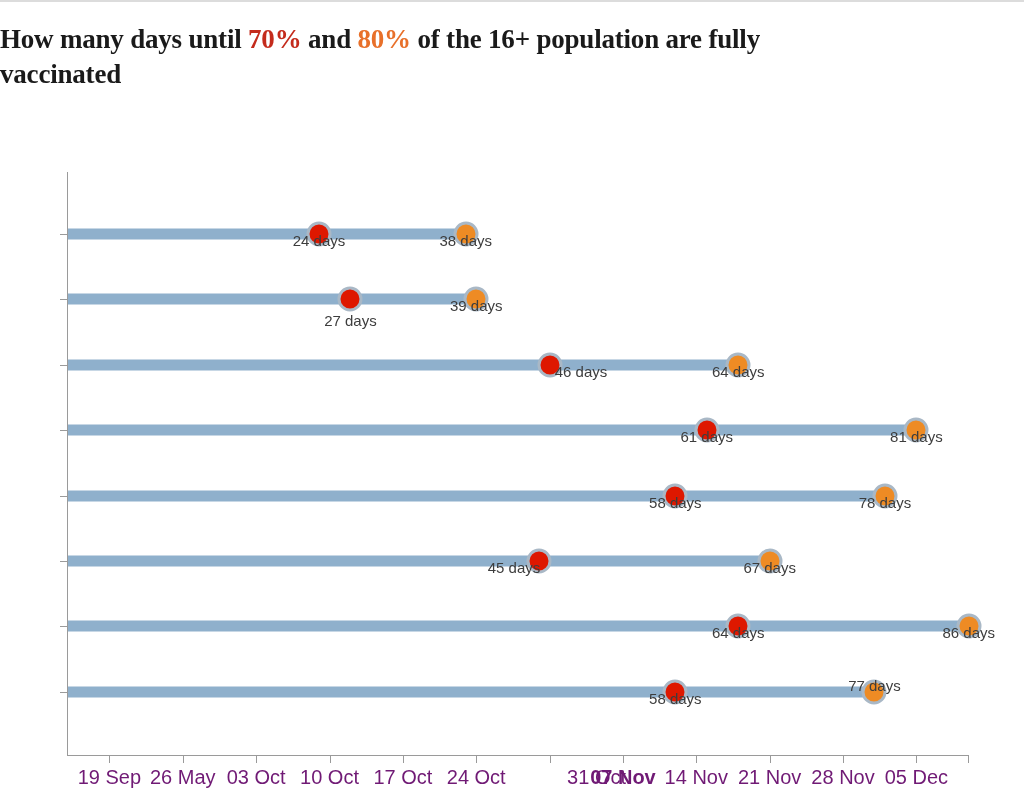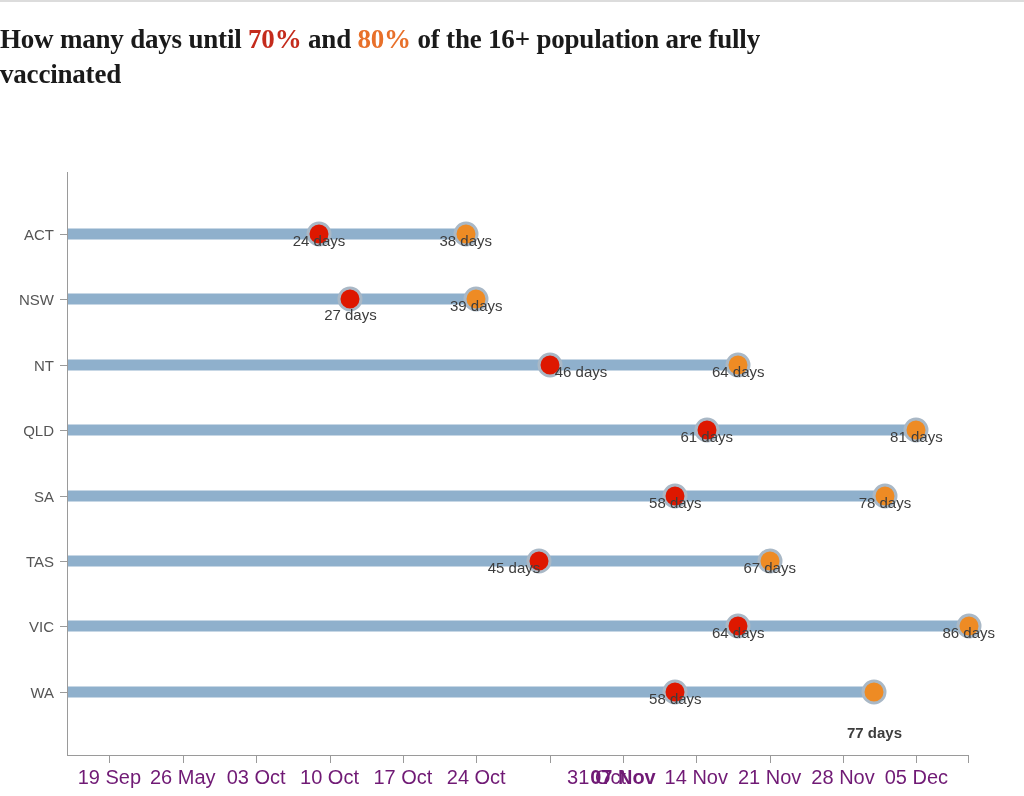--- a/index.html
+++ b/index.html
@@ -141,30 +141,20 @@
 
 <div class="top-rule"></div>
 
 <div class="header">
   <h1 class="title"><span>How many days until </span><span class="hl-70">70%</span><span> and </span><span class="hl-80">80%</span><span> of the 16+ population are fully vaccinated</span></h1>
 </div>
 
 <div class="plot">
   <div class="axis-y-line"></div>
   <div class="axis-x-line"></div>
-  <div class="ylabels" id="ylabels">
-      <div class="ytick-label" style="top: 234px;">ACT</div>
-      <div class="ytick-label" style="top: 299.4px;">NSW</div>
-      <div class="ytick-label" style="top: 364.8px;">NT</div>
-      <div class="ytick-label" style="top: 430.2px;">QLD</div>
-      <div class="ytick-label" style="top: 495.6px;">SA</div>
-      <div class="ytick-label" style="top: 561px;">TAS</div>
-      <div class="ytick-label" style="top: 626.4px;">VIC</div>
-      <div class="ytick-label" style="top: 691.8px;">WA</div>
-    </div>
   <div id="yticks">
       <div class="ytick-mark" style="top: 234px;"></div>
       <div class="ytick-mark" style="top: 299.4px;"></div>
       <div class="ytick-mark" style="top: 364.8px;"></div>
       <div class="ytick-mark" style="top: 430.2px;"></div>
       <div class="ytick-mark" style="top: 495.6px;"></div>
       <div class="ytick-mark" style="top: 561px;"></div>
       <div class="ytick-mark" style="top: 626.4px;"></div>
       <div class="ytick-mark" style="top: 691.8px;"></div>
     </div>
@@ -196,21 +186,21 @@
       <div class="xtick-mark" style="left: 968px;"></div>
     </div>
   <div id="rows">
       <div class="row-bar" style="left: 67.5px; width: 398.24px; top: 234px; background: rgb(143, 176, 204);"></div>
       <div class="marker m70" style="left: 319.02px; top: 234px;"></div>
       <div class="marker-label" style="left: 319.02px; top: 217px;">24 days</div>
       <div class="marker m80" style="left: 465.74px; top: 234px;"></div>
       <div class="marker-label" style="left: 465.74px; top: 217px;">38 days</div>
       <div class="row-bar" style="left: 67.5px; width: 408.72px; top: 299.4px; background: rgb(143, 176, 204);"></div>
       <div class="marker m70" style="left: 350.46px; top: 299.4px;"></div>
-      <div class="marker-label" style="left: 350.46px; top: 291px; text-align: center;">27 days</div>
+      <div class="marker-label" style="left: 350.46px; top: 297px; text-align: center;">27 days</div>
       <div class="marker m80" style="left: 476.22px; top: 299.4px;"></div>
       <div class="marker-label" style="left: 476.22px; top: 282.4px;">39 days</div>
       <div class="row-bar" style="left: 67.5px; width: 670.72px; top: 364.8px; background: rgb(143, 176, 204);"></div>
       <div class="marker m70" style="left: 549.58px; top: 364.8px;"></div>
       <div class="marker-label" style="left: 581px; top: 347.8px;">46 days</div>
       <div class="marker m80" style="left: 738.22px; top: 364.8px;"></div>
       <div class="marker-label" style="left: 738.22px; top: 347.8px;">64 days</div>
       <div class="row-bar" style="left: 67.5px; width: 848.88px; top: 430.2px; background: rgb(143, 176, 204);"></div>
       <div class="marker m70" style="left: 706.78px; top: 430.2px;"></div>
       <div class="marker-label" style="left: 706.78px; top: 413.2px;">61 days</div>
@@ -228,15 +218,15 @@
       <div class="marker-label" style="left: 769.66px; top: 544px;">67 days</div>
       <div class="row-bar" style="left: 67.5px; width: 901.28px; top: 626.4px; background: rgb(143, 176, 204);"></div>
       <div class="marker m70" style="left: 738.22px; top: 626.4px;"></div>
       <div class="marker-label" style="left: 738.22px; top: 609.4px;">64 days</div>
       <div class="marker m80" style="left: 968.78px; top: 626.4px;"></div>
       <div class="marker-label" style="left: 968.78px; top: 609.4px;">86 days</div>
       <div class="row-bar" style="left: 67.5px; width: 806.96px; top: 691.8px; background: rgb(143, 176, 204);"></div>
       <div class="marker m70" style="left: 675.34px; top: 691.8px;"></div>
       <div class="marker-label" style="left: 675.34px; top: 674.8px;">58 days</div>
       <div class="marker m80" style="left: 874.46px; top: 691.8px;"></div>
-      <div class="marker-label" style="left: 874.46px; top: 709px; font-weight: bold;">77 days</div>
+      <div class="marker-label" style="left: 874.46px; top: 662px;">77 days</div>
     </div>
 </div>
 
 </body></html>

